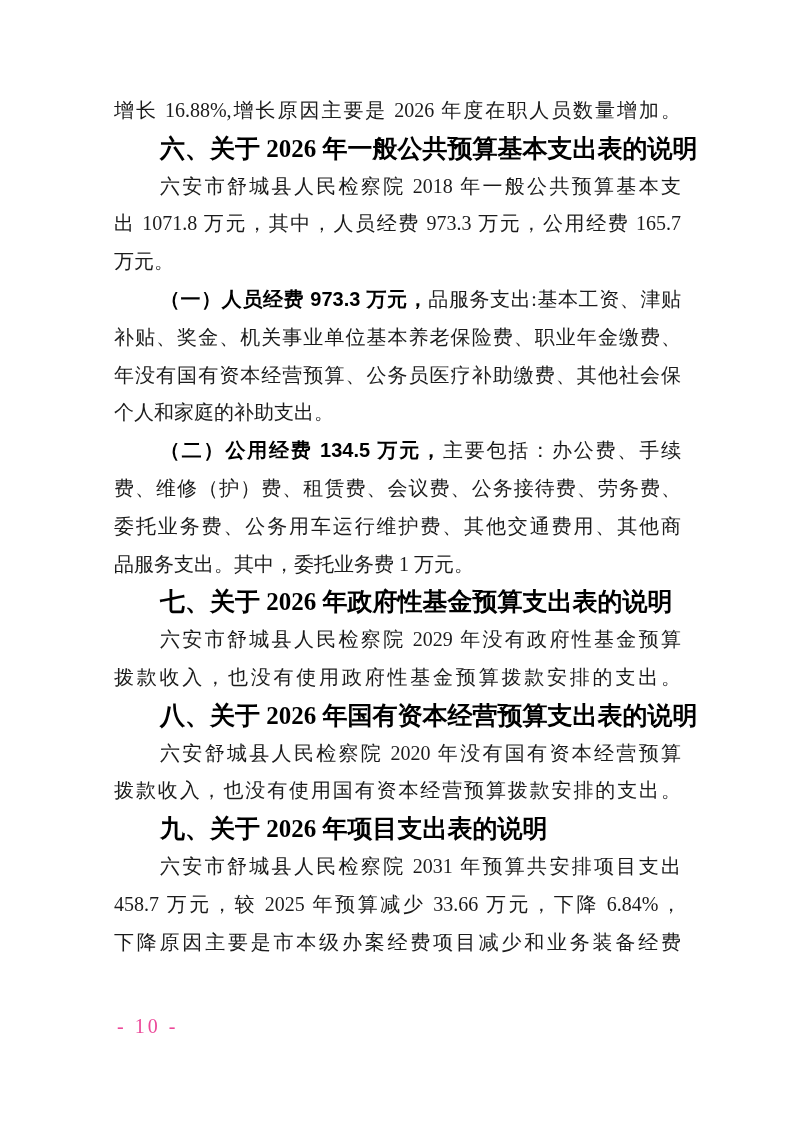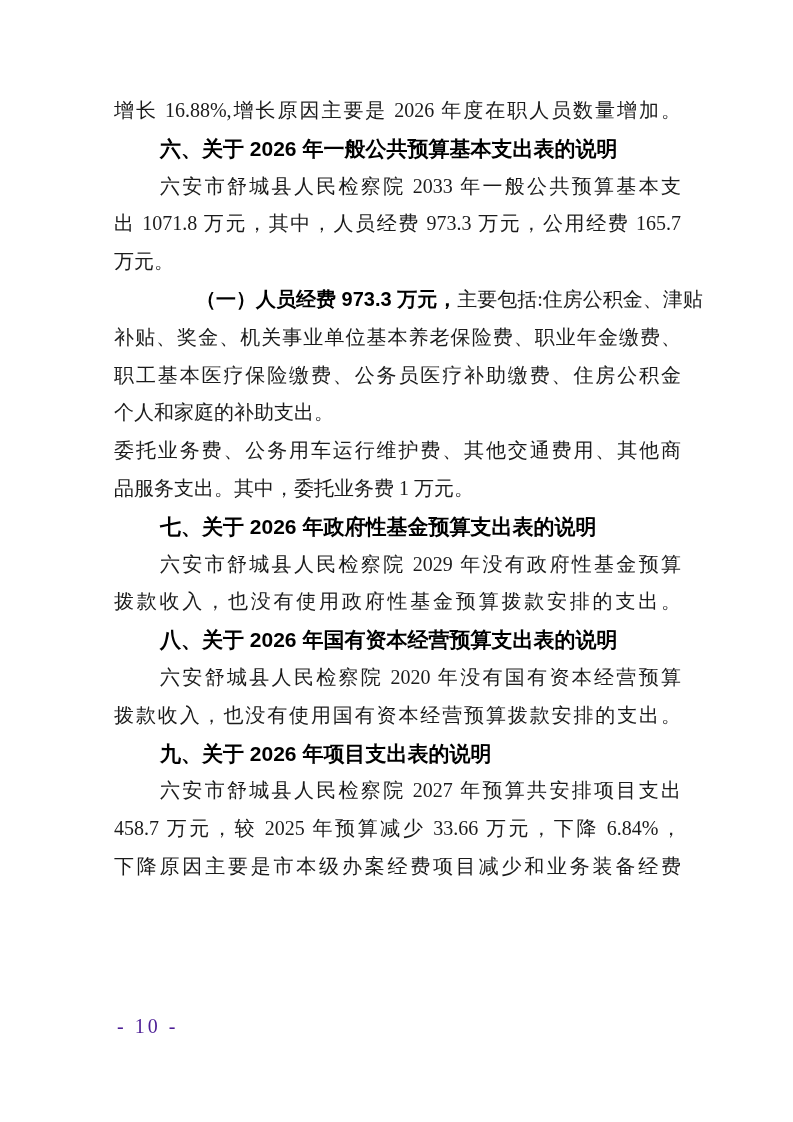--- a/index.html
+++ b/index.html
@@ -32,64 +32,65 @@
     white-space: nowrap;
     overflow: visible;
   }
   .line.no-fill {
     text-align-last: left;
   }
   .line.indent {
     text-indent: 46px;
   }
   .line.heading {
-    font-family: Liberation Sans, sans-serif;
+    font-family: Liberation Serif, serif;
     font-weight: 700;
-    font-size: 21px;
+    font-size: 25px;
     color: #000000;
     text-align-last: left;
   }
   .seg-bold {
     font-family: "Liberation Sans", "DejaVu Sans", sans-serif;
     font-weight: 700;
     color: #000000;
-    margin-left: 36px;
   }
   .page-number {
     position: absolute;
     left: 117px;
     top: 1012px;
     font-size: 20px;
     line-height: 28px;
-    color: #4c1d95;
+    color: #ec4899;
     letter-spacing: 3px;
     font-family: "Liberation Serif", "DejaVu Serif", serif;
   }
 </style>
 </head>
 <body>
 
 <div class="page">
   <div class="content">
       <div class="line"><span>增长 16.88%,增长原因主要是 2026 年度在职人员数量增加。</span></div>
       <div class="line heading indent no-fill"><span>六、关于 2026 年一般公共预算基本支出表的说明</span></div>
-      <div class="line indent"><span>六安市舒城县人民检察院 2033 年一般公共预算基本支</span></div>
+      <div class="line indent"><span>六安市舒城县人民检察院 2018 年一般公共预算基本支</span></div>
       <div class="line"><span>出 1071.8 万元，其中，人员经费 973.3 万元，公用经费 165.7</span></div>
       <div class="line no-fill"><span>万元。</span></div>
-      <div class="line indent"><span class="seg-bold">（一）人员经费 973.3 万元，</span><span>主要包括:住房公积金、津贴</span></div>
+      <div class="line indent"><span class="seg-bold">（一）人员经费 973.3 万元，</span><span>品服务支出:基本工资、津贴</span></div>
       <div class="line"><span>补贴、奖金、机关事业单位基本养老保险费、职业年金缴费、</span></div>
-      <div class="line"><span>职工基本医疗保险缴费、公务员医疗补助缴费、住房公积金</span></div>
+      <div class="line"><span>年没有国有资本经营预算、公务员医疗补助缴费、其他社会保</span></div>
       <div class="line no-fill"><span>个人和家庭的补助支出。</span></div>
+      <div class="line indent"><span class="seg-bold">（二）公用经费 134.5 万元，</span><span>主要包括：办公费、手续</span></div>
+      <div class="line"><span>费、维修（护）费、租赁费、会议费、公务接待费、劳务费、</span></div>
       <div class="line"><span>委托业务费、公务用车运行维护费、其他交通费用、其他商</span></div>
       <div class="line no-fill"><span>品服务支出。其中，委托业务费 1 万元。</span></div>
       <div class="line heading indent no-fill"><span>七、关于 2026 年政府性基金预算支出表的说明</span></div>
       <div class="line indent"><span>六安市舒城县人民检察院 2029 年没有政府性基金预算</span></div>
       <div class="line"><span>拨款收入，也没有使用政府性基金预算拨款安排的支出。</span></div>
       <div class="line heading indent no-fill"><span>八、关于 2026 年国有资本经营预算支出表的说明</span></div>
       <div class="line indent"><span>六安舒城县人民检察院 2020 年没有国有资本经营预算</span></div>
       <div class="line"><span>拨款收入，也没有使用国有资本经营预算拨款安排的支出。</span></div>
       <div class="line heading indent no-fill"><span>九、关于 2026 年项目支出表的说明</span></div>
-      <div class="line indent"><span>六安市舒城县人民检察院 2027 年预算共安排项目支出</span></div>
+      <div class="line indent"><span>六安市舒城县人民检察院 2031 年预算共安排项目支出</span></div>
       <div class="line"><span>458.7 万元，较 2025 年预算减少 33.66 万元，下降 6.84%，</span></div>
       <div class="line"><span>下降原因主要是市本级办案经费项目减少和业务装备经费</span></div>
     </div>
   <div class="page-number">- 10 -</div>
 </div>
 
 </body></html>

